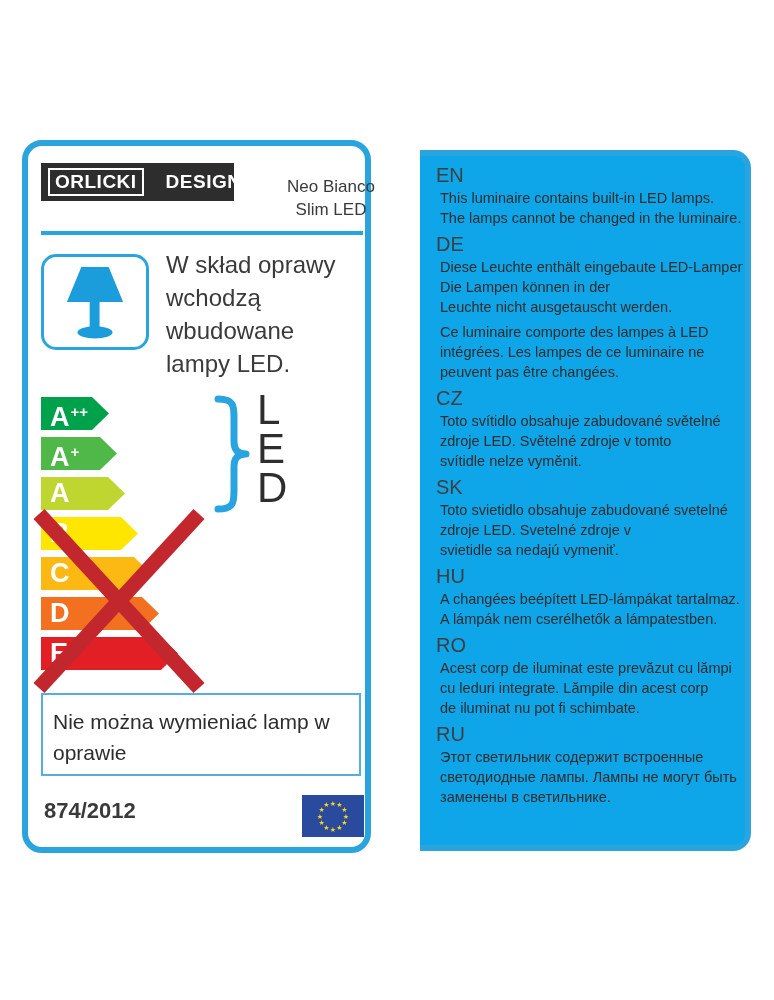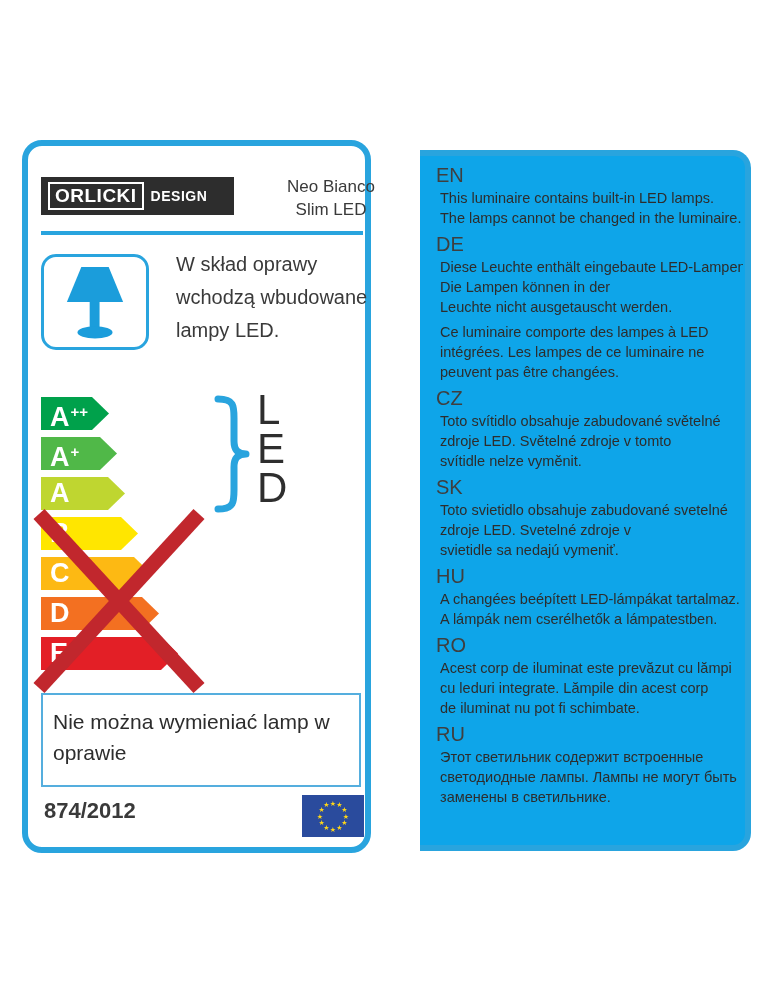--- a/index.html
+++ b/index.html
@@ -11,42 +11,42 @@
     position:relative;width:774px;height:1000px;background:#ffffff;
     font-family:"Liberation Sans", sans-serif;color:var(--ink);overflow:hidden;
   }
 
   
   .panel-left{
     position:absolute;left:22px;top:140px;width:349px;height:713px;
     border:6px solid var(--blue);border-radius:20px;box-sizing:border-box;background:#fff;
   }
   .logo{
-    position:absolute;left:13px;top:31px;width:193px;height:38px;background:#2d2d2d;
-    display:flex;align-items:center;gap:7px;padding-left:7px;box-sizing:border-box;
+    position:absolute;left:13px;top:17px;width:193px;height:38px;background:#2d2d2d;
+    display:flex;align-items:center;gap:22px;padding-left:7px;box-sizing:border-box;
   }
   .logo-primary{
     border:2px solid #fff;color:#fff;font-weight:bold;font-size:19px;
     padding:2px 5px 3px 5px;letter-spacing:.5px;line-height:1;
   }
-  .logo-secondary{color:#fff;font-weight:bold;font-size:14px;letter-spacing:.5px;}
+  .logo-secondary{color:#fff;font-weight:bold;font-size:19px;letter-spacing:.5px;}
   .product-name{
     position:absolute;left:206px;top:29px;width:128px;text-align:center;
     font-size:17px;line-height:23px;color:#3a3a3a;white-space:pre-line;margin-left:33px;
   }
   .divider{position:absolute;left:13px;top:85px;width:322px;height:4px;background:var(--blue);}
 
   .lamp-box{
     position:absolute;left:13px;top:108px;width:108px;height:96px;
     border:3px solid var(--blue);border-radius:15px;box-sizing:border-box;
     display:flex;align-items:center;justify-content:center;background:#fff;
   }
   .led-note-text{
-    position:absolute;left:148px;top:102px;width:210px;
-    font-size:20px;line-height:33px;color:#3a3a3a;white-space:pre-line;
+    position:absolute;left:138px;top:102px;width:210px;
+    font-size:24px;line-height:33px;color:#3a3a3a;white-space:pre-line;
   }
 
   
   .energy-rows{position:absolute;left:13px;top:251px;display:flex;flex-direction:column;gap:7px;}
   .energy-row{
     height:33px;display:flex;align-items:center;box-sizing:border-box;
     clip-path:polygon(0 0, calc(100% - 17px) 0, 100% 50%, calc(100% - 17px) 100%, 0 100%);
   }
   .energy-letter{
     color:#fff;font-weight:bold;font-size:27px;line-height:33px;padding-left:9px;
@@ -54,21 +54,21 @@
   .energy-letter sup{font-size:15px;position:relative;top:1px;left:1px;}
 
   .brace-svg{position:absolute;left:184px;top:247px;}
   .led-vertical{
     position:absolute;left:229px;top:244px;font-size:42px;line-height:39px;
     color:#2e2e2e;white-space:pre-line;letter-spacing:0;
   }
   .cross-svg{position:absolute;left:0px;top:358px;pointer-events:none;}
 
   .warning-box{
-    position:absolute;left:13px;top:547px;width:320px;height:94px;
+    position:absolute;left:13px;top:547px;width:320px;height:83px;
     border:2px solid #55aede;box-sizing:border-box;padding:11px 10px;
     font-size:21px;line-height:31px;color:#2d2d2d;white-space:pre-line;background:#fff;
   }
   .regulation{
     position:absolute;left:16px;top:652px;font-size:22px;font-weight:bold;color:#3a3a3a;text-align:right;
   }
   .eu-flag{position:absolute;left:274px;top:649px;width:62px;height:42px;display:block;}
 
   
   .panel-right{

